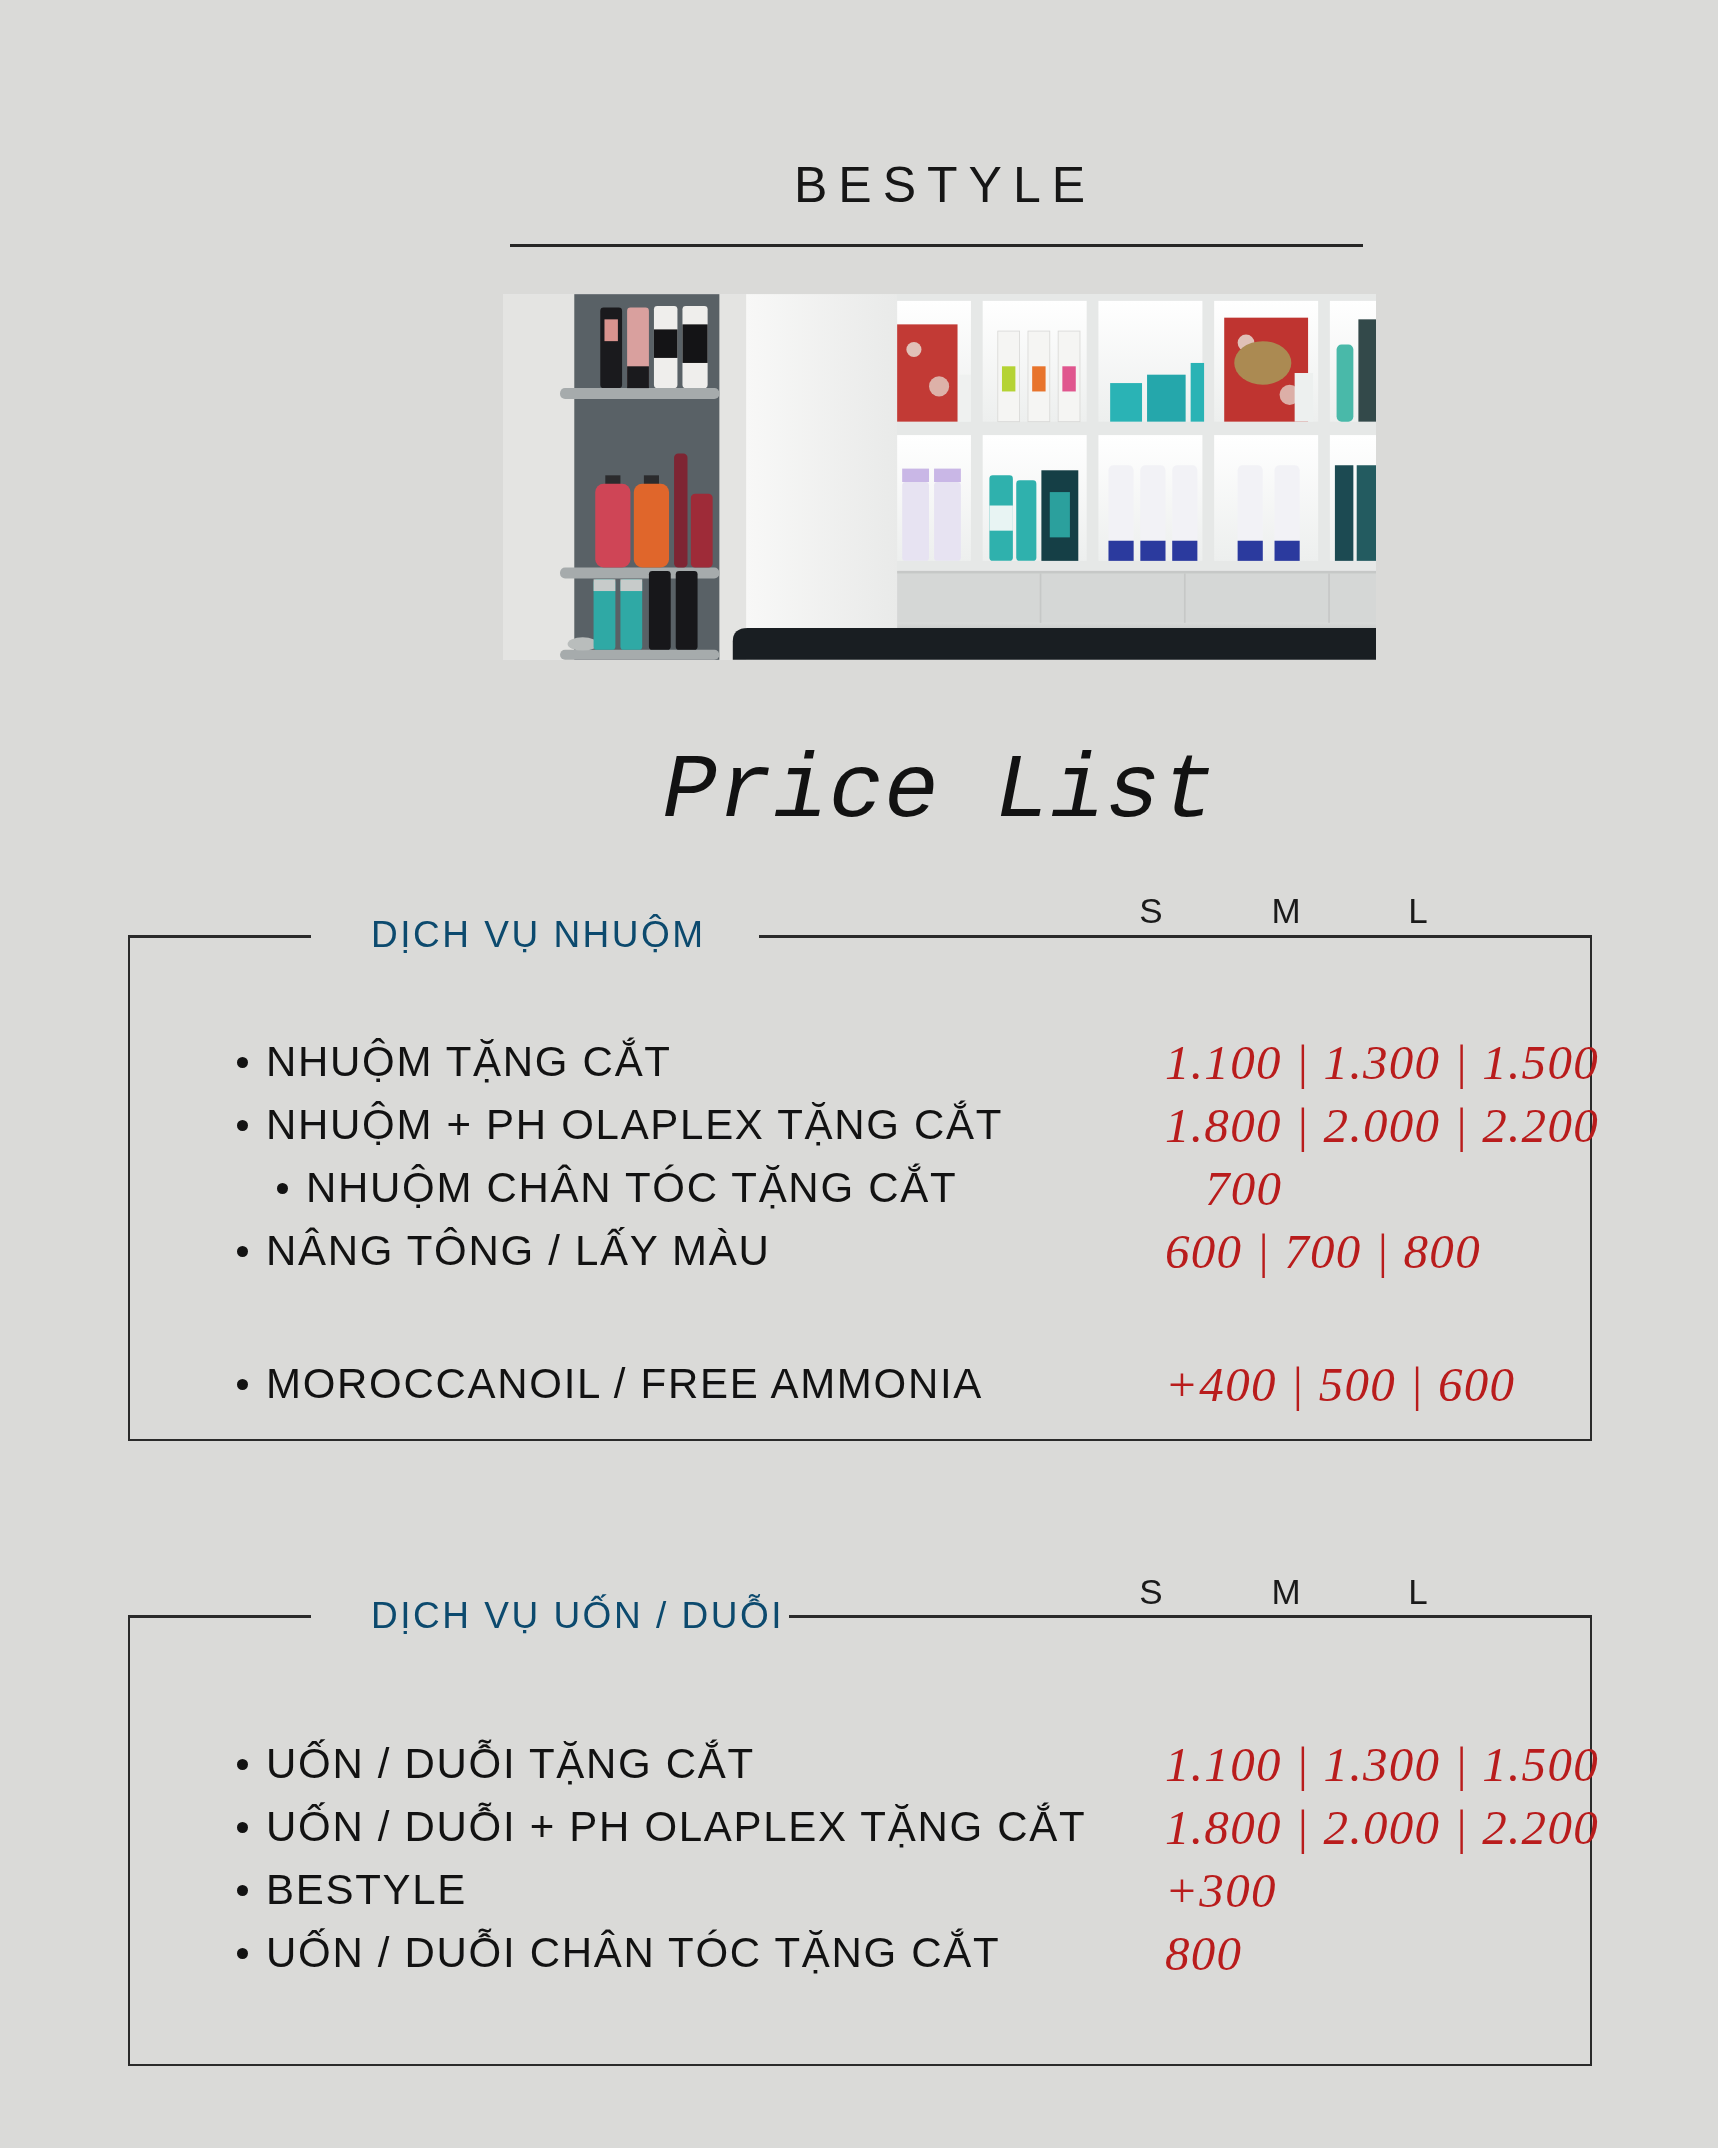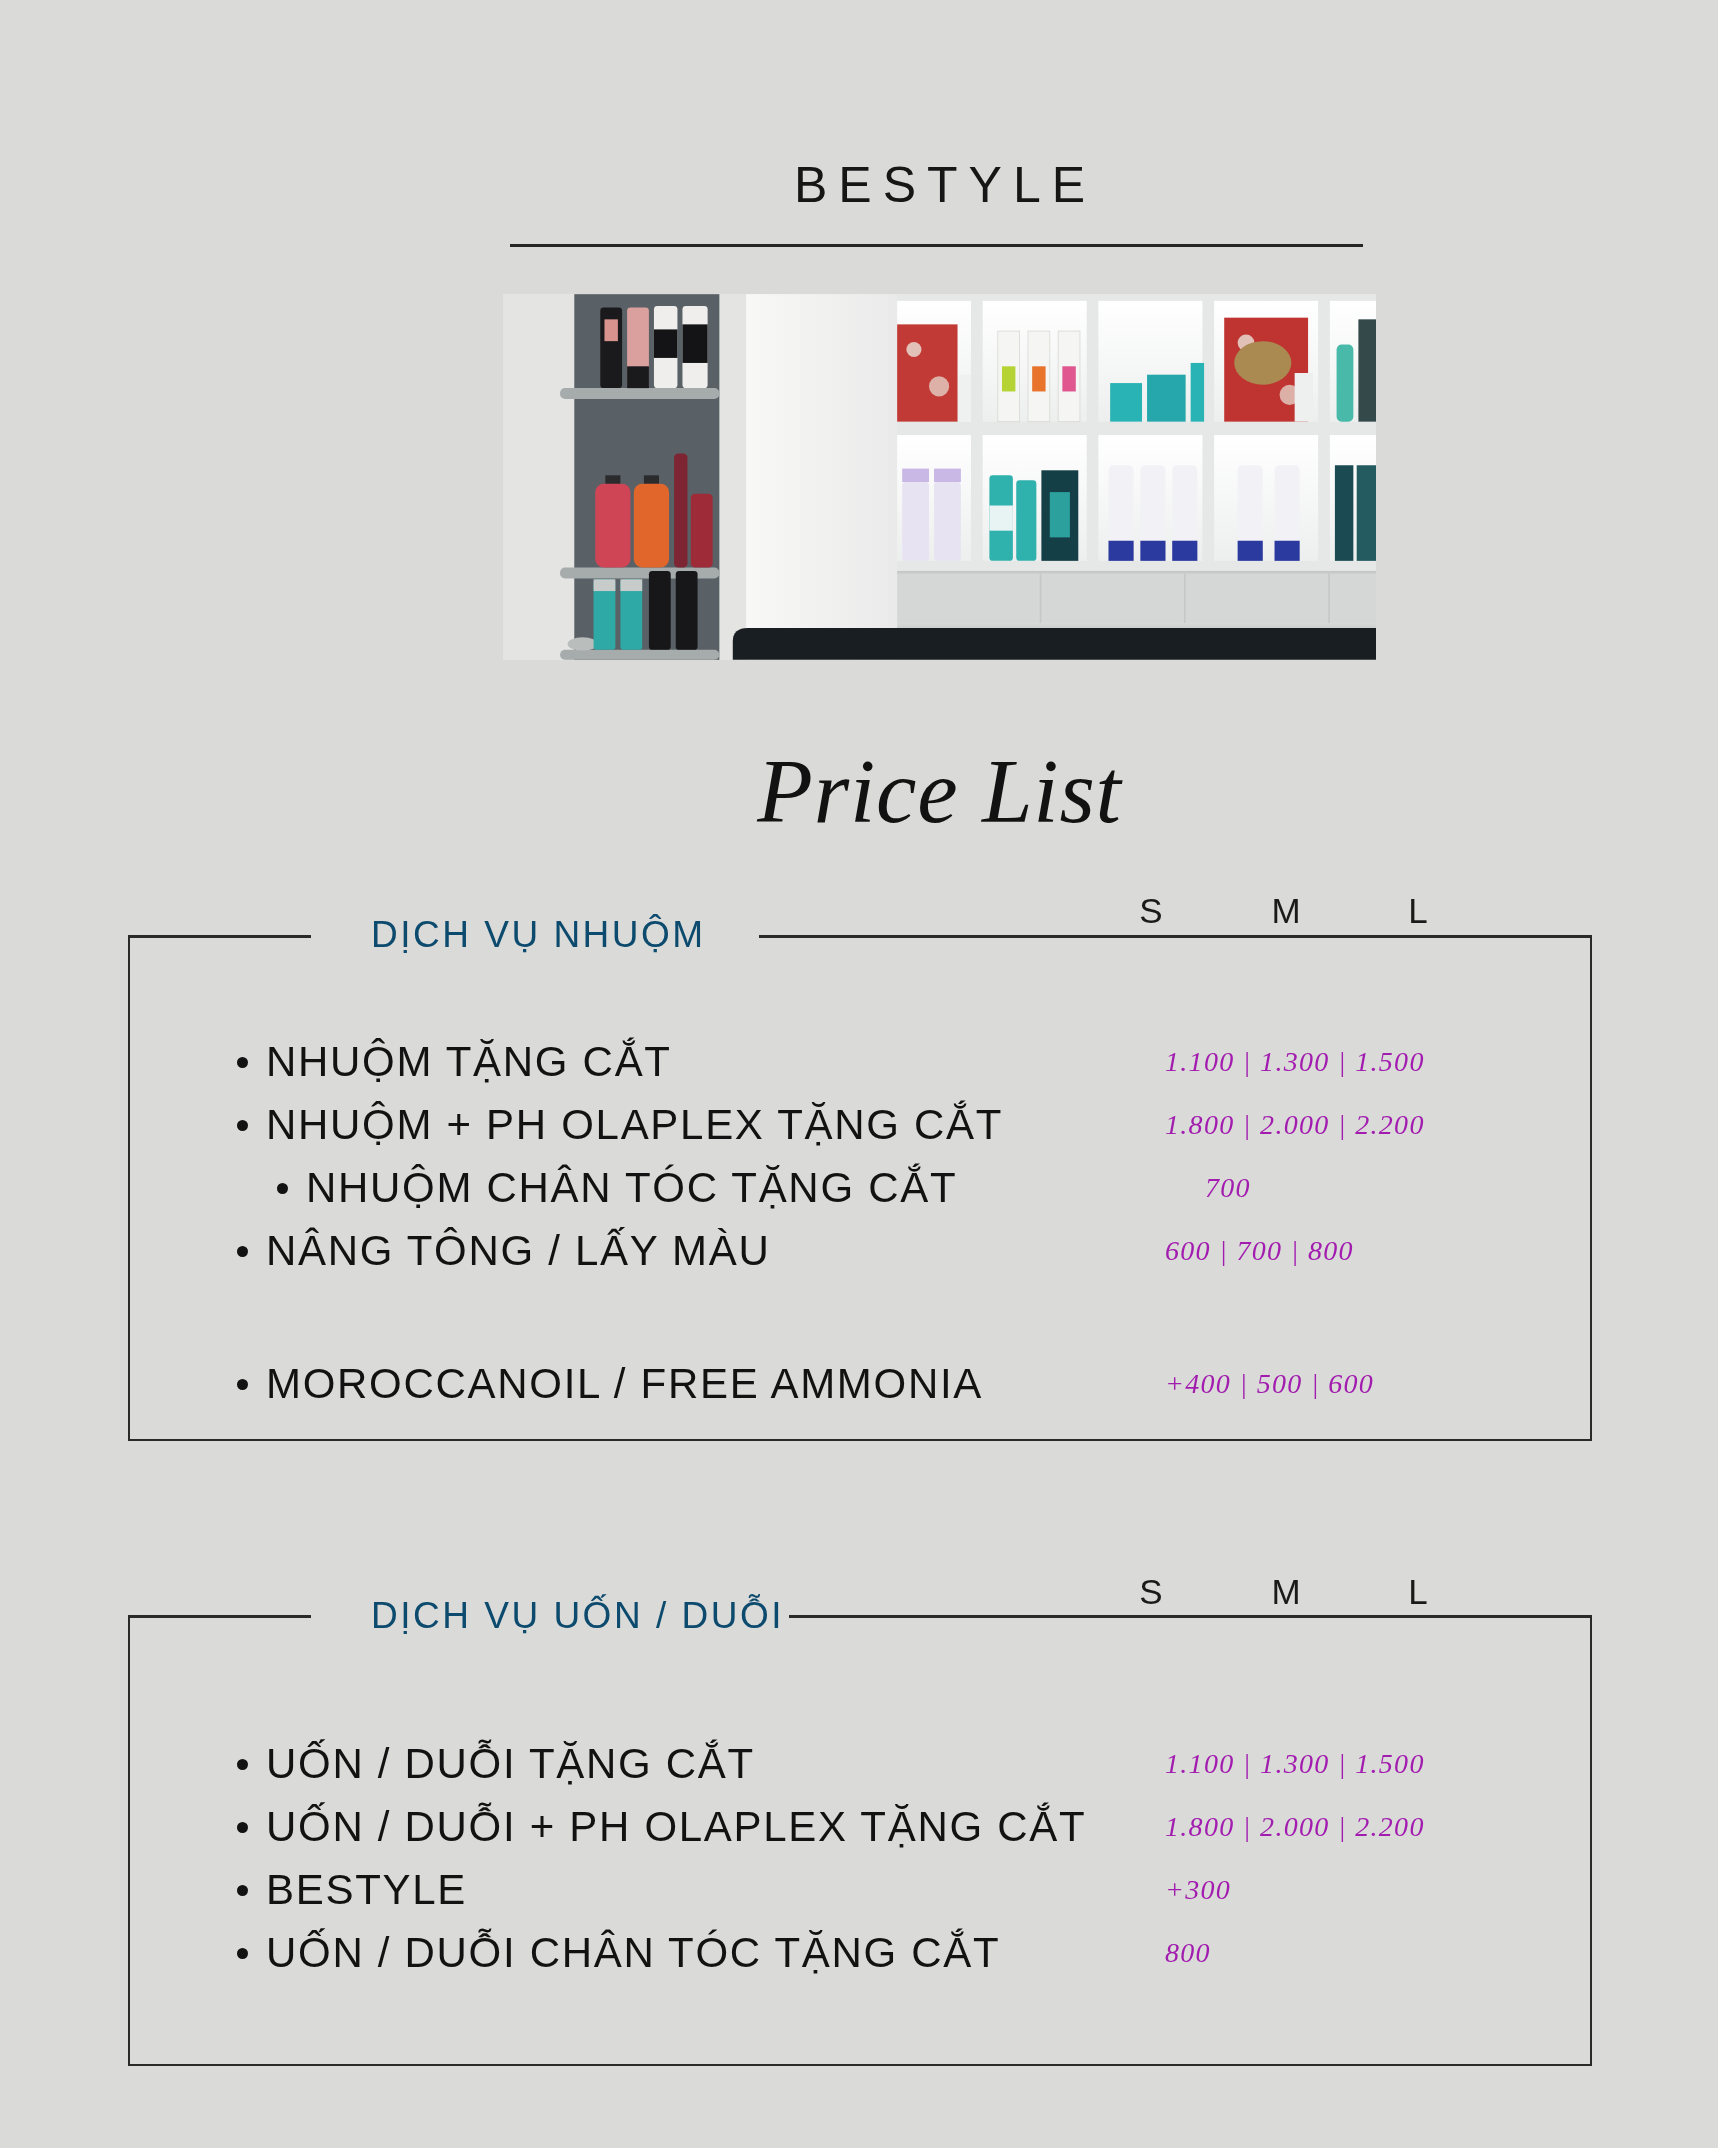--- a/index.html
+++ b/index.html
@@ -4,21 +4,21 @@
 <style>
   html,body{margin:0;padding:0;}
   .page{position:relative;width:1718px;height:2148px;background:#dadad8;
         font-family:"Liberation Sans",sans-serif;overflow:hidden;padding-left:36px;}
   
   .brand{position:absolute;left:503px;top:156px;width:873px;text-align:center;
          font-size:50px;font-weight:400;letter-spacing:11px;text-indent:11px;color:#161616;}
   .brand-rule{position:absolute;left:510px;top:244px;width:853px;height:2.5px;background:#262626;}
   .hero{position:absolute;left:503px;top:294px;width:873px;height:366px;}
   .page-title{position:absolute;left:503px;top:740px;width:873px;text-align:center;
-              font-family:Liberation Serif, serif;font-style:italic;font-weight:400;
+              font-family:Liberation Mono, monospace;font-style:italic;font-weight:400;
               font-size:91px;line-height:1.15;color:#121212;letter-spacing:0.8px;}
   
   .box{position:absolute;left:128px;width:1464px;box-sizing:border-box;
        border:2.5px solid #2a2a2a;border-top:none;}
   .box.b1{top:935px;height:506px;}
   .box.b2{top:1615px;height:451px;}
   .topseg{position:absolute;height:2.5px;background:#2a2a2a;}
   .seg-l{left:128px;width:183px;}
   .seg-r1{left:759px;width:832px;top:935px;}
   .seg-r2{left:789px;width:803px;top:1615px;}
@@ -29,22 +29,22 @@
   .size-label{position:absolute;width:84px;text-align:center;font-size:35px;
               line-height:40px;color:#1a1a1a;}
   .row1 .size-label{top:891px;} .row2h .size-label{top:1572px;}
   .sl-s{left:1109px;} .sl-m{left:1244px;} .sl-l{left:1376px;}
   
   .row{position:absolute;left:0;width:1718px;height:50px;}
   .item{position:absolute;left:237px;height:50px;display:flex;align-items:center;gap:18px;}
   .bullet{width:11px;height:11px;border-radius:50%;background:#121212;flex:0 0 11px;}
   .label{font-size:42px;letter-spacing:1.7px;color:#121212;white-space:nowrap;}
   .price{position:absolute;left:1165px;height:50px;display:flex;align-items:center;
-         font-family:"Liberation Serif",serif;font-style:italic;font-size:28px;
-         letter-spacing:1.3px;color:#a21caf;white-space:nowrap;}
+         font-family:"Liberation Serif",serif;font-style:italic;font-size:49px;
+         letter-spacing:1.3px;color:#b91c1c;white-space:nowrap;}
   .r1a{top:1037px;} .r1b{top:1100px;} .r1c{top:1163px;margin-left:40px;} .r1d{top:1226px;} .r1e{top:1359px;}
   .r2a{top:1739px;} .r2b{top:1802px;} .r2c{top:1865px;} .r2d{top:1928px;}
 </style>
 </head>
 <body>
 
 <div class="page">
 
   <div class="brand">BESTYLE</div>
   <div class="brand-rule"></div>

